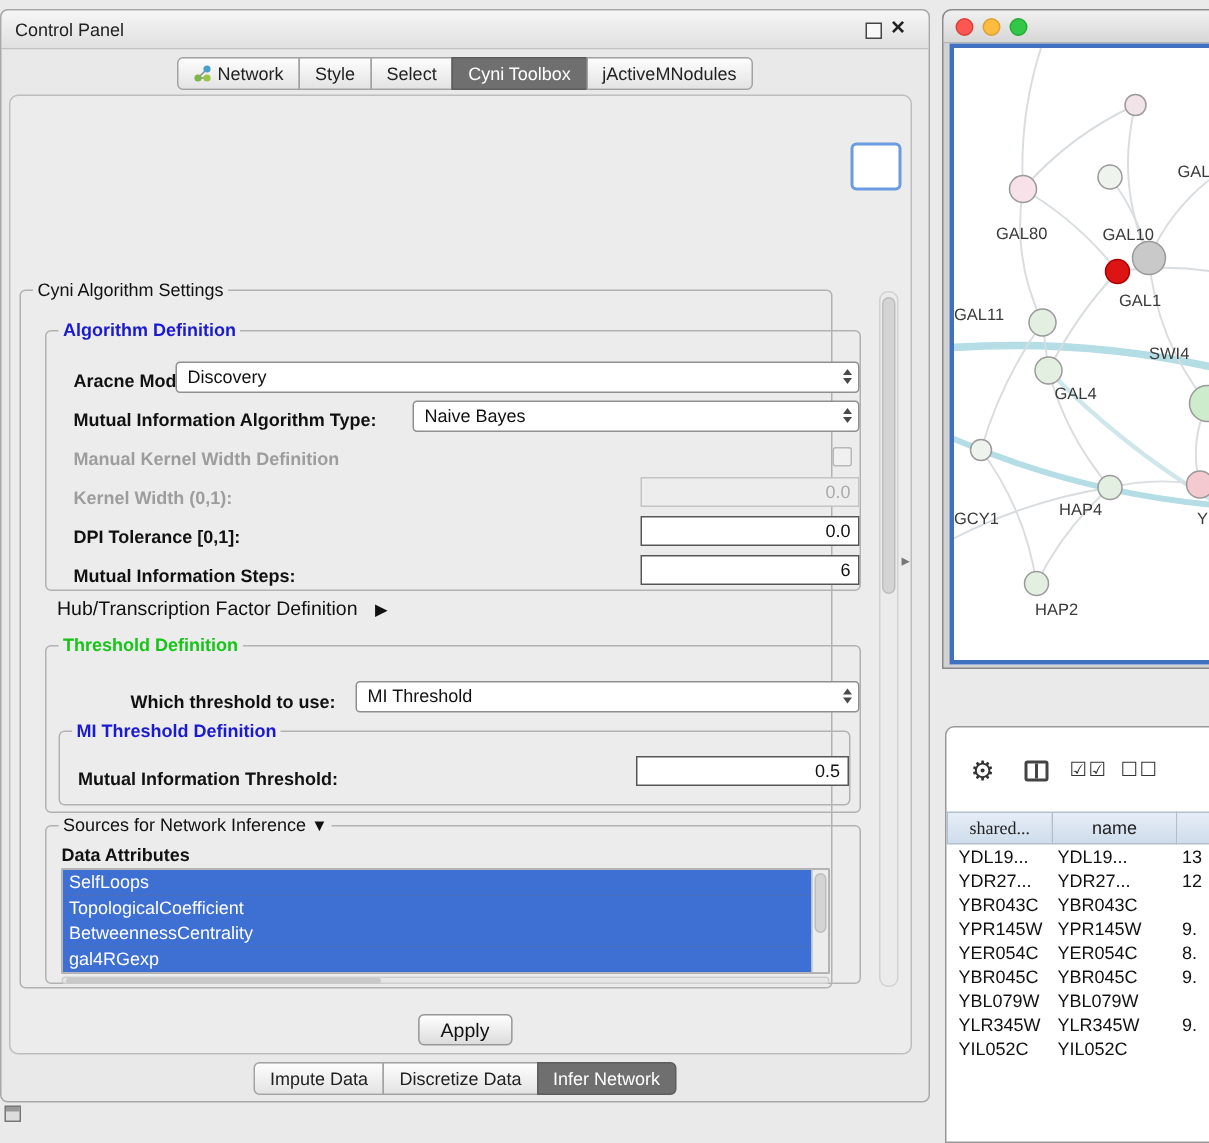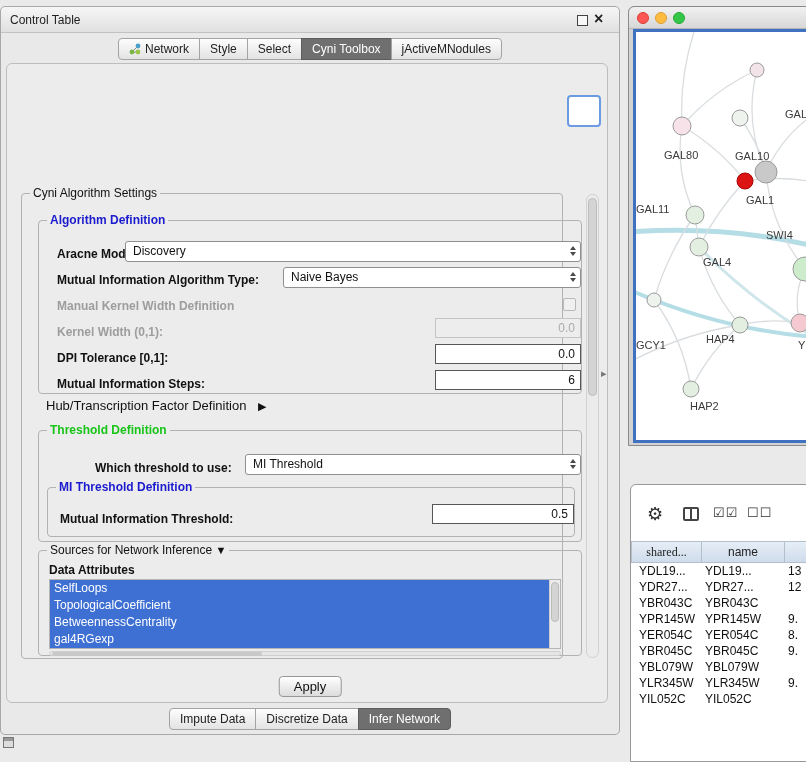--- a/index.html
+++ b/index.html
@@ -135,21 +135,21 @@
   .corner-icon { position:absolute; left:3px; top:737px; width:11px; height:11px;
                  border:1px solid #777; background:#ddd; }
   .corner-icon:before { content:''; position:absolute; left:0; right:0; top:0; height:3px; background:#999; }
 </style>
 </head>
 <body>
 
 <div id="control-panel">
 
   <div class="cp-titlebar">
-    <span class="cp-title">Control Table</span>
+    <span class="cp-title">Control Panel</span>
     <span class="float-box"></span>
     <span class="close-x">×</span>
   </div>
 
   <div class="tabs" style="top:31px;">
     <div class="tab">
       <svg width="12" height="12">
         <line x1="3" y1="9" x2="9" y2="3" stroke="#888" stroke-width="1"></line>
         <line x1="3" y1="9" x2="9" y2="9" stroke="#888" stroke-width="1"></line>
         <circle cx="3" cy="9" r="2.4" fill="#7ab648"></circle>
@@ -169,21 +169,21 @@
       </div>
     <div class="tab">
         <span>jActiveMNodules</span>
       </div>
   </div>
 
   <div class="content-bg"></div>
 
   <div class="frag"></div>
 
-  <div class="grp" style="left:20px; top:186px; width:542px; height:466px;">
+  <div class="grp" style="left:12px; top:186px; width:542px; height:466px;">
     <span class="gtitle">Cyni Algorithm Settings</span>
 
     <div class="grp" style="left:16px; top:26px; width:544px; height:174px;">
       <span class="gtitle blue">Algorithm Definition</span>
 
       <span class="abs bl" style="left:18px; top:26px;">Aracne Mode:</span>
       <div class="combo" style="left:86px; top:20px; width:456px;">
         <span>Discovery</span>
         <span class="spin">
             <i class="u"></i>

